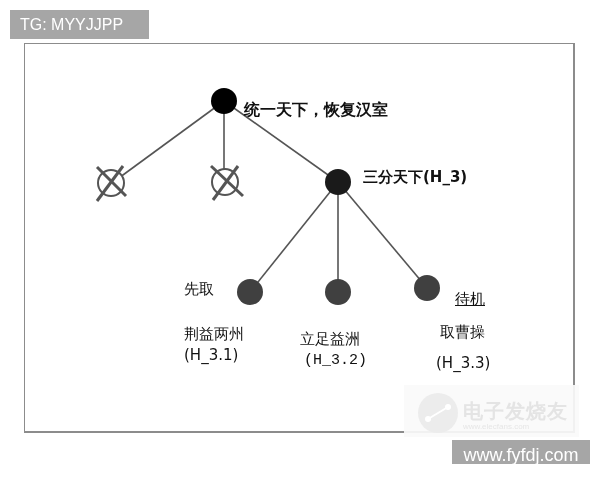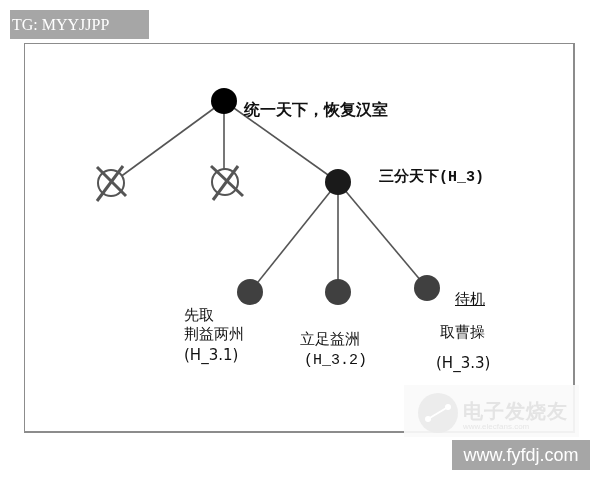--- a/index.html
+++ b/index.html
@@ -4,22 +4,22 @@
 <style>
   html, body { margin: 0; padding: 0; }
   body {
     width: 600px; height: 480px; position: relative; overflow: hidden;
     background: #ffffff;
     font-family: "DejaVu Sans", sans-serif;
   }
   .tg-badge {
     position: absolute; left: 10px; top: 10px; width: 139px; height: 29px;
     background: #a6a6a6; color: #ffffff;
-    font-family: Liberation Serif, serif; font-size: 16px;
-    line-height: 29px; padding-left: 2px; box-sizing: border-box;
+    font-family: Liberation Sans, sans-serif; font-size: 16px;
+    line-height: 29px; padding-left: 10px; box-sizing: border-box;
   }
   .frame {
     position: absolute; left: 24px; top: 43px; width: 551px; height: 390px;
     border: 1px solid #8c8c8c; border-right-width: 2px; border-bottom-width: 2px;
     box-sizing: border-box; background: #fff;
   }
   svg.tree { position: absolute; left: 0; top: 0; }
   .label {
     position: absolute; color: #111; font-size: 15px; line-height: 1;
     white-space: nowrap;
@@ -32,21 +32,21 @@
   }
   .wm-text {
     position: absolute; left: 463px; top: 398px; color: #e4e4e4;
     font-size: 20px; font-weight: bold; letter-spacing: 1px;
   }
   .wm-sub {
     position: absolute; left: 463px; top: 422px; color: #e6e6e6; font-size: 8px;
     font-family: "Liberation Sans", sans-serif;
   }
   .url-badge {
-    position: absolute; left: 452px; top: 440px; width: 138px; height: 30px;
+    position: absolute; left: 452px; top: 440px; width: 138px; height: 24px;
     background: #a6a6a6; color: #fff;
     font-family: "Liberation Sans", sans-serif; font-size: 18px;
     line-height: 30px; text-align: center;
   }
 </style>
 </head>
 <body>
 
 <div class="tg-badge">TG: MYYJJPP</div>
 
@@ -77,23 +77,23 @@
   <circle cx="224" cy="101" r="13" fill="#000"></circle>
 
   <circle cx="338" cy="182" r="13" fill="#1a1a1a"></circle>
 
   <circle cx="250" cy="292" r="13" fill="#404040"></circle>
   <circle cx="338" cy="292" r="13" fill="#404040"></circle>
   <circle cx="427" cy="288" r="13" fill="#404040"></circle>
 </svg>
 
 <div class="label root" style="left:244px; top:86px;">统一天下，恢复汉室</div>
-<div class="label bold" style="left:379px; top:170px;font-family:Liberation Mono, monospace;">三分天下(H_3)</div>
+<div class="label bold" style="left:363px; top:170px;">三分天下(H_3)</div>
 
-<div class="label" style="left:184px; top:308px;">先取</div>
+<div class="label" style="left:184px; top:282px;">先取</div>
 <div class="label" style="left:184px; top:327px;text-align:center;">荆益两州</div>
 <div class="label" style="left:184px; top:348px;">(H_3.1)</div>
 
 <div class="label" style="left:300px; top:332px;">立足益洲</div>
 <div class="label" style="left:304px; top:353px;font-family:Liberation Mono, monospace;">(H_3.2)</div>
 
 <div class="label" style="left:455px; top:292px;text-decoration:underline;">待机</div>
 <div class="label" style="left:440px; top:325px;">取曹操</div>
 <div class="label" style="left:436px; top:356px;">(H_3.3)</div>
 

